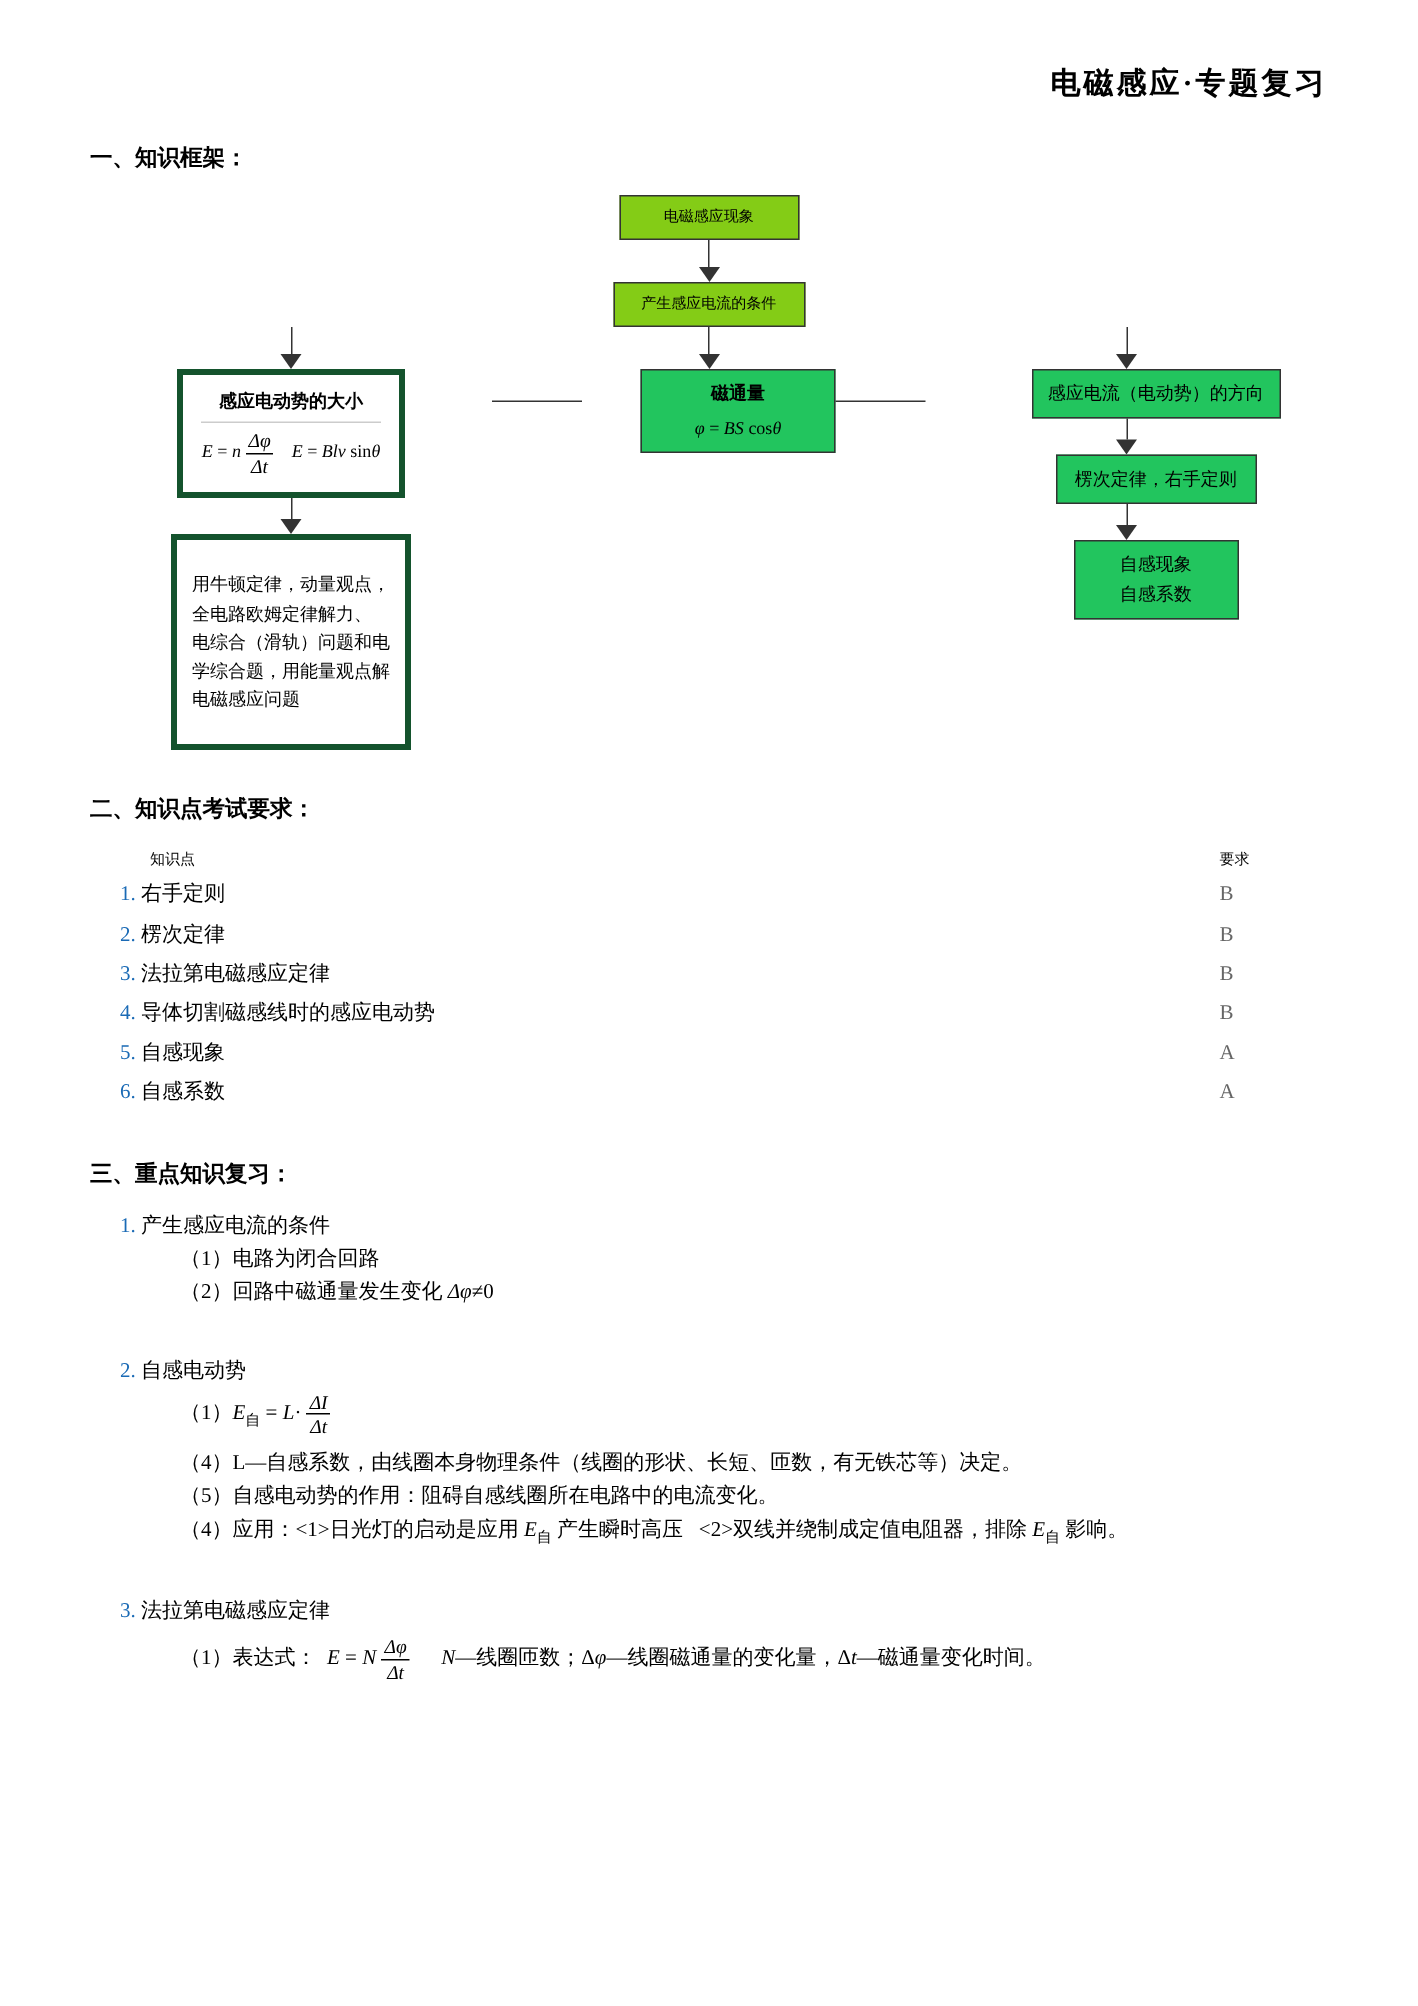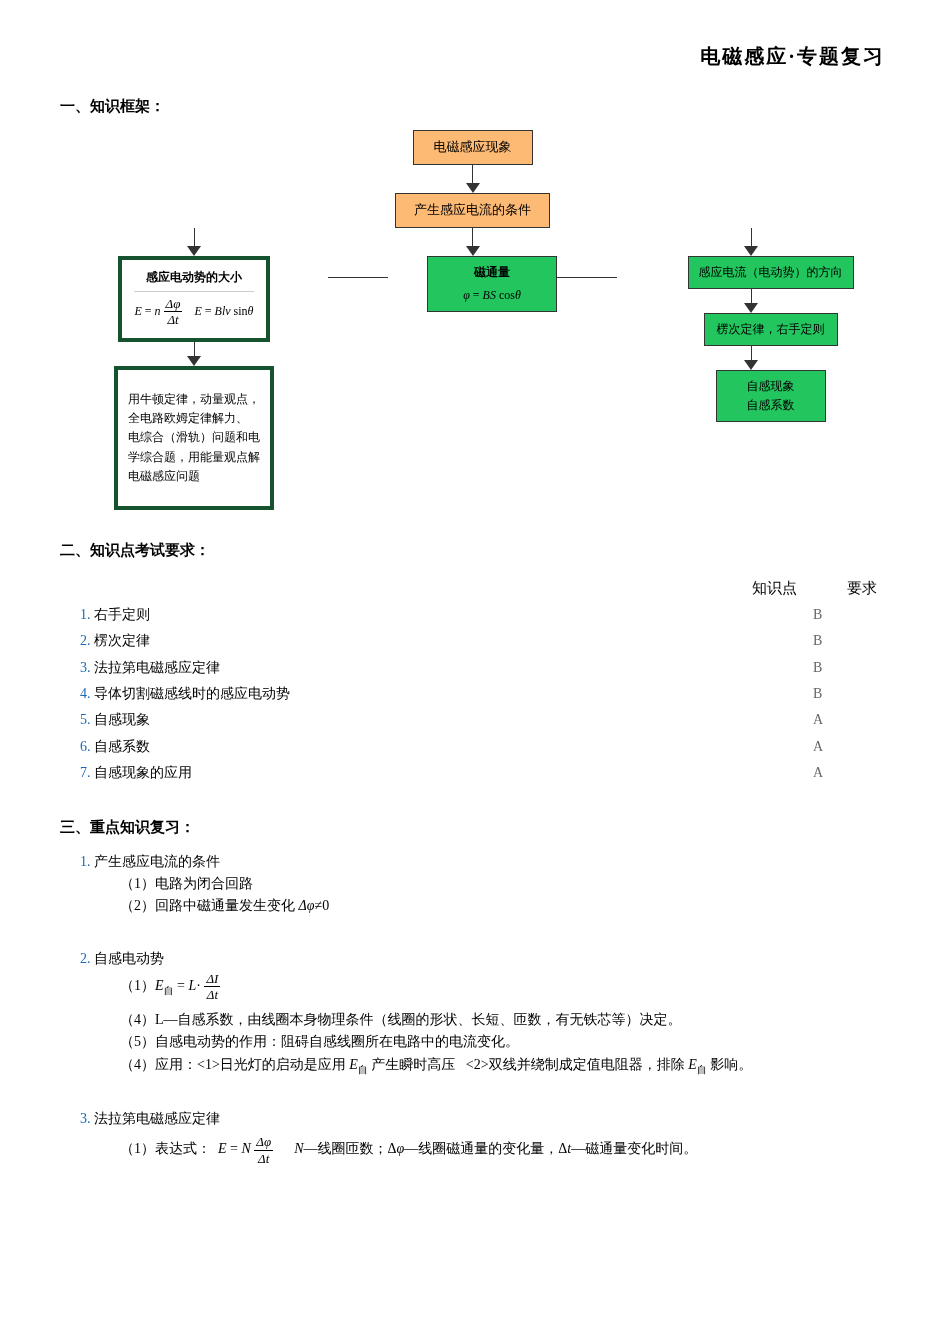--- a/index.html
+++ b/index.html
@@ -34,22 +34,22 @@
       display: flex;
       flex-direction: column;
       align-items: center;
       margin: 10px 0 20px 0;
       position: relative;
     }
     .flow-box {
       border: 1px solid #333;
       padding: 6px 18px;
       text-align: center;
-      background: #fdba74;
-      font-size: 13px;
+      background: #84cc16;
+      font-size: 10px;
       min-width: 120px;
     }
     .flow-arrow-down {
       width: 0; height: 0;
       border-left: 7px solid transparent;
       border-right: 7px solid transparent;
       border-top: 10px solid #333;
       margin: 0 auto;
     }
     .flow-vertical-line {
@@ -78,24 +78,24 @@
       max-width: 200px;
     }
 
     
     .knowledge-table {
       width: 100%;
       border-collapse: collapse;
       margin-top: 4px;
     }
     .knowledge-table th {
-      text-align: right;
+      text-align: left;
       padding: 2px 8px;
       font-weight: normal;
-      font-size: 15px;
+      font-size: 10px;
     }
     .knowledge-table td {
       padding: 2px 8px;
       font-size: 14px;
     }
     .knowledge-table .req {
       color: #666;
       text-align: left;
       width: 80px;
     }
@@ -244,24 +244,20 @@
         <td class="req">B</td>
       </tr>
       <tr>
         <td style="padding-left:20px;"><span class="blue-num">5.</span> 自感现象</td>
         <td class="req">A</td>
       </tr>
       <tr>
         <td style="padding-left:20px;"><span class="blue-num">6.</span> 自感系数</td>
         <td class="req">A</td>
       </tr>
-      <tr>
-        <td style="padding-left:20px;"><span class="blue-num">7.</span> 自感现象的应用</td>
-        <td class="req">A</td>
-      </tr>
     </tbody>
   </table>
 </div>
 
 <div class="section" style="margin-top:10px;">
   <div class="section-header">三、重点知识复习：</div>
 
   
   <div class="content-block indent1">
     <p><span class="blue-num">1.</span> 产生感应电流的条件</p>

